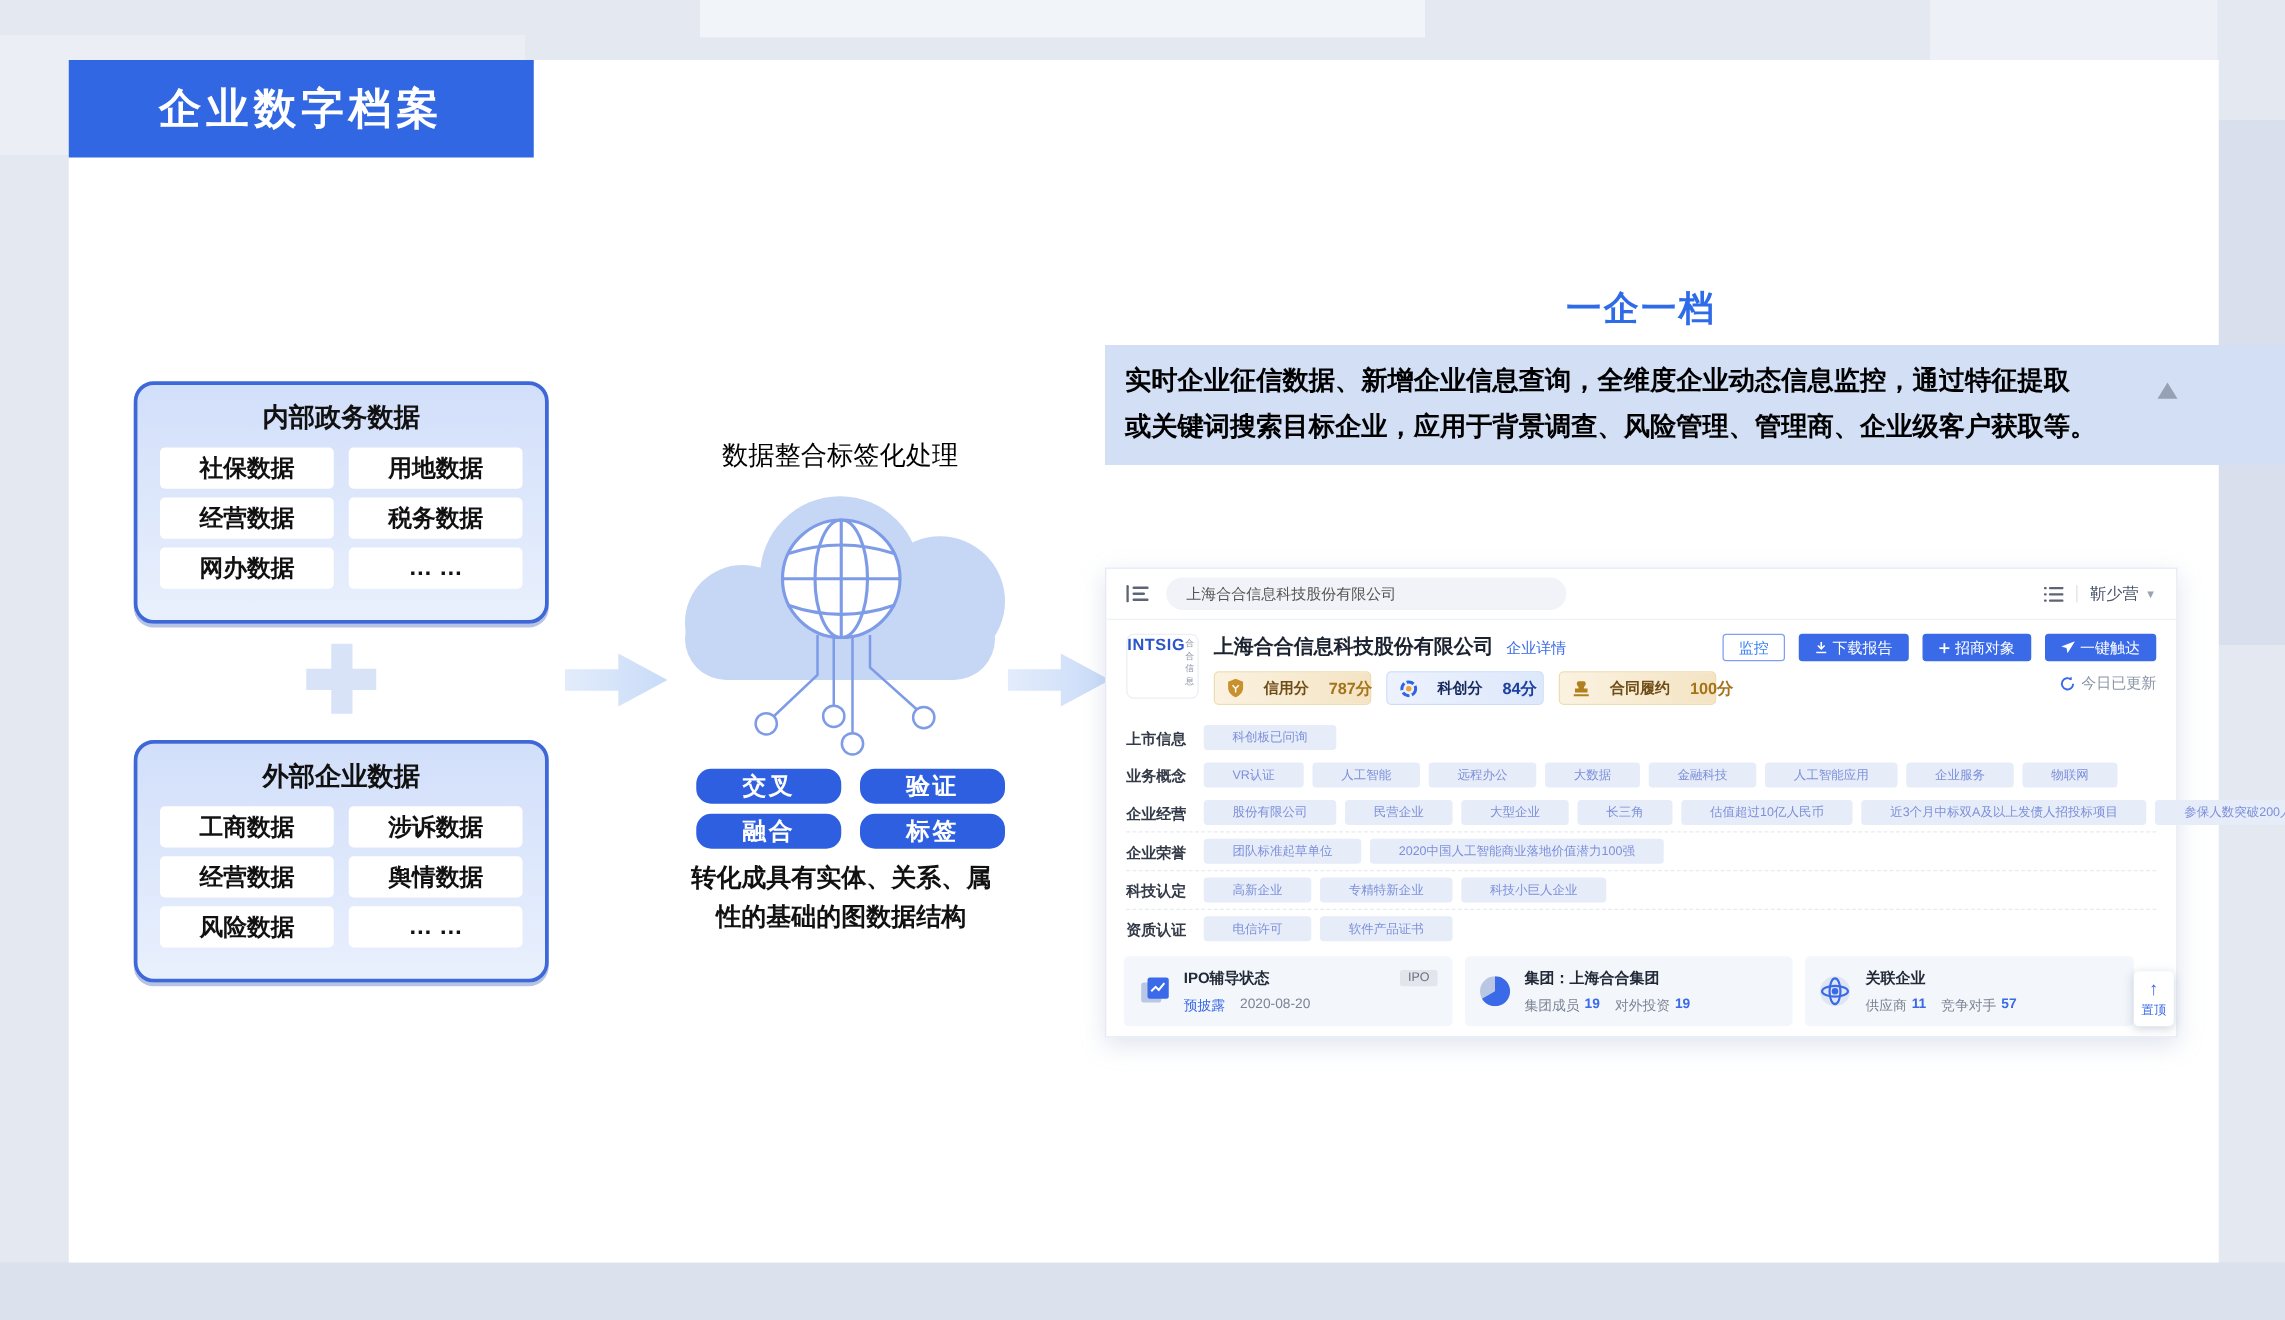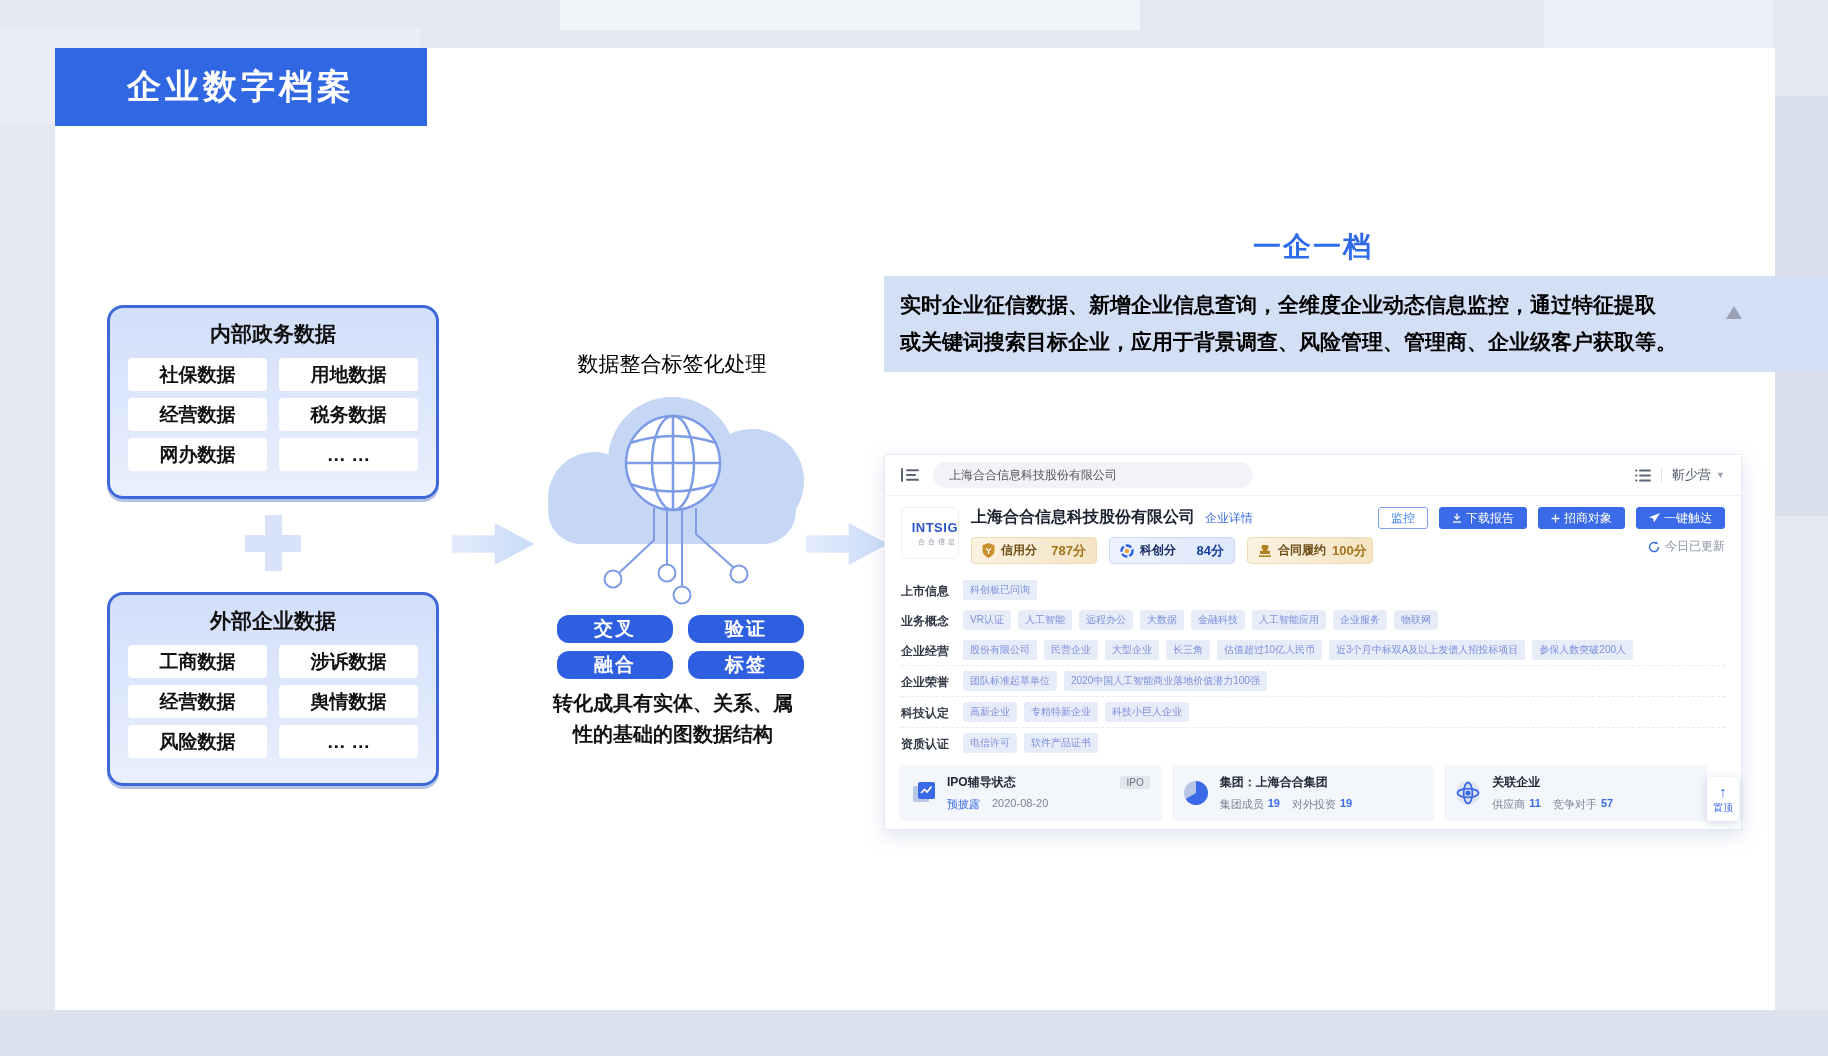--- a/index.html
+++ b/index.html
@@ -88,51 +88,51 @@
   .search-pill { margin-left:14px; width:320px; height:26px; background:#f1f3f8;
     border-radius:13px; display:flex; align-items:center; padding:0 16px;
     font-size:12px; color:#555; white-space:nowrap; }
   .topbar-right { margin-left:auto; display:flex; align-items:center; gap:10px; }
   .topbar-div { width:1px; height:14px; background:#dde2ea; }
   .user-chip { font-size:13px; color:#4a5468; display:flex; align-items:center; gap:5px; }
   .caret { font-size:9px; color:#9aa3b3; }
 
   .app-header { display:flex; padding:11px 16px 8px; }
   .logo-box { width:58px; height:52px; border:1px solid #eceef4; border-radius:6px;
-    display:flex; flex-direction:column; align-items:flex-end; justify-content:center; }
+    display:flex; align-items:flex-start; justify-content:center; }
   .logo-line1 { color:#2b55c8; font-weight:700; font-size:13px; letter-spacing:.5px; }
   .logo-line2 { color:#8b93a5; font-size:7px; letter-spacing:3px; margin-top:2px; }
   .company-block { margin-left:12px; }
   .name-row { display:flex; align-items:baseline; gap:10px; }
   .company-name { font-size:16px; font-weight:700; color:#1c2330; white-space:nowrap; }
   .detail-link { font-size:12px; color:#3a6ae8; white-space:nowrap; cursor:pointer; }
   .badges-row { display:flex; gap:12px; margin-top:9px; }
   .score-badge { width:126px; height:27px; border-radius:4px; display:flex; align-items:center;
-    padding:0 10px; gap:6px; }
+    padding:0 10px; gap:16px; }
   .score-badge .s-label { font-size:12px; font-weight:700; white-space:nowrap; }
   .score-badge .s-value { margin-left:auto; font-size:13px; font-weight:700; white-space:nowrap; }
   .badge-gold { background:linear-gradient(90deg,#fbf2e0,#f4e4c4); border:1px solid #eedcb2; }
   .badge-gold .s-label { color:#6e4d17; } .badge-gold .s-value { color:#a4731a; }
   .badge-blue { background:linear-gradient(90deg,#edf2fd,#dde8fb); border:1px solid #ccdbf8; }
   .badge-blue .s-label { color:#16295f; } .badge-blue .s-value { color:#1a3f9e; }
 
   .header-right { margin-left:auto; display:flex; flex-direction:column; align-items:flex-end; }
   .actions-row { display:flex; gap:11px; }
   .btn { height:22px; border-radius:3px; font-size:12px; display:flex; align-items:center;
     gap:4px; padding:0 12px; cursor:pointer; white-space:nowrap; }
   .btn-outline { background:#fff; border:1px solid #7ea0f0; color:#3b82f6; }
   .btn-primary { background:#3a6ae8; border:1px solid #3a6ae8; color:#fff; }
   .updated-row { margin-top:9px; font-size:12px; color:#8a94a6; display:flex; align-items:center; gap:5px; }
 
   .tag-section { padding:3px 16px 0; }
   .tag-row { display:flex; align-items:flex-start; padding:5px 0 5px; }
   .tag-row.sep { border-top:1px dashed #e6eaf1; }
   .tag-label { flex:0 0 62px; font-size:12px; font-weight:700; color:#333a48; padding-top:3px; white-space:nowrap; }
   .tags { display:flex; flex-wrap:nowrap; gap:7px; }
-  .tag { background:#e7ecf9; color:#7c90da; font-size:10px; padding:3px 7px; border-radius:3px;
+  .tag { background:#e7ecf9; color:#7c90da; font-size:10px; padding:3px 23px; border-radius:3px;
     white-space:nowrap; cursor:pointer; }
 
   .cards-row { position:absolute; left:14px; right:34px; bottom:8px; display:flex; gap:10px; }
   .info-card { flex:1 1 0; background:#f3f6fb; border-radius:4px; height:56px;
     padding:9px 12px; position:relative; display:flex; gap:10px; }
   .info-icon { width:26px; flex:0 0 26px; display:flex; align-items:center; }
   .info-body { flex:1; min-width:0; }
   .info-title-row { display:flex; align-items:center; }
   .info-title { font-size:12px; font-weight:700; color:#222a38; white-space:nowrap; }
   .ipo-badge { margin-left:auto; background:#e2e5ec; color:#6b7280; font-size:10px;

